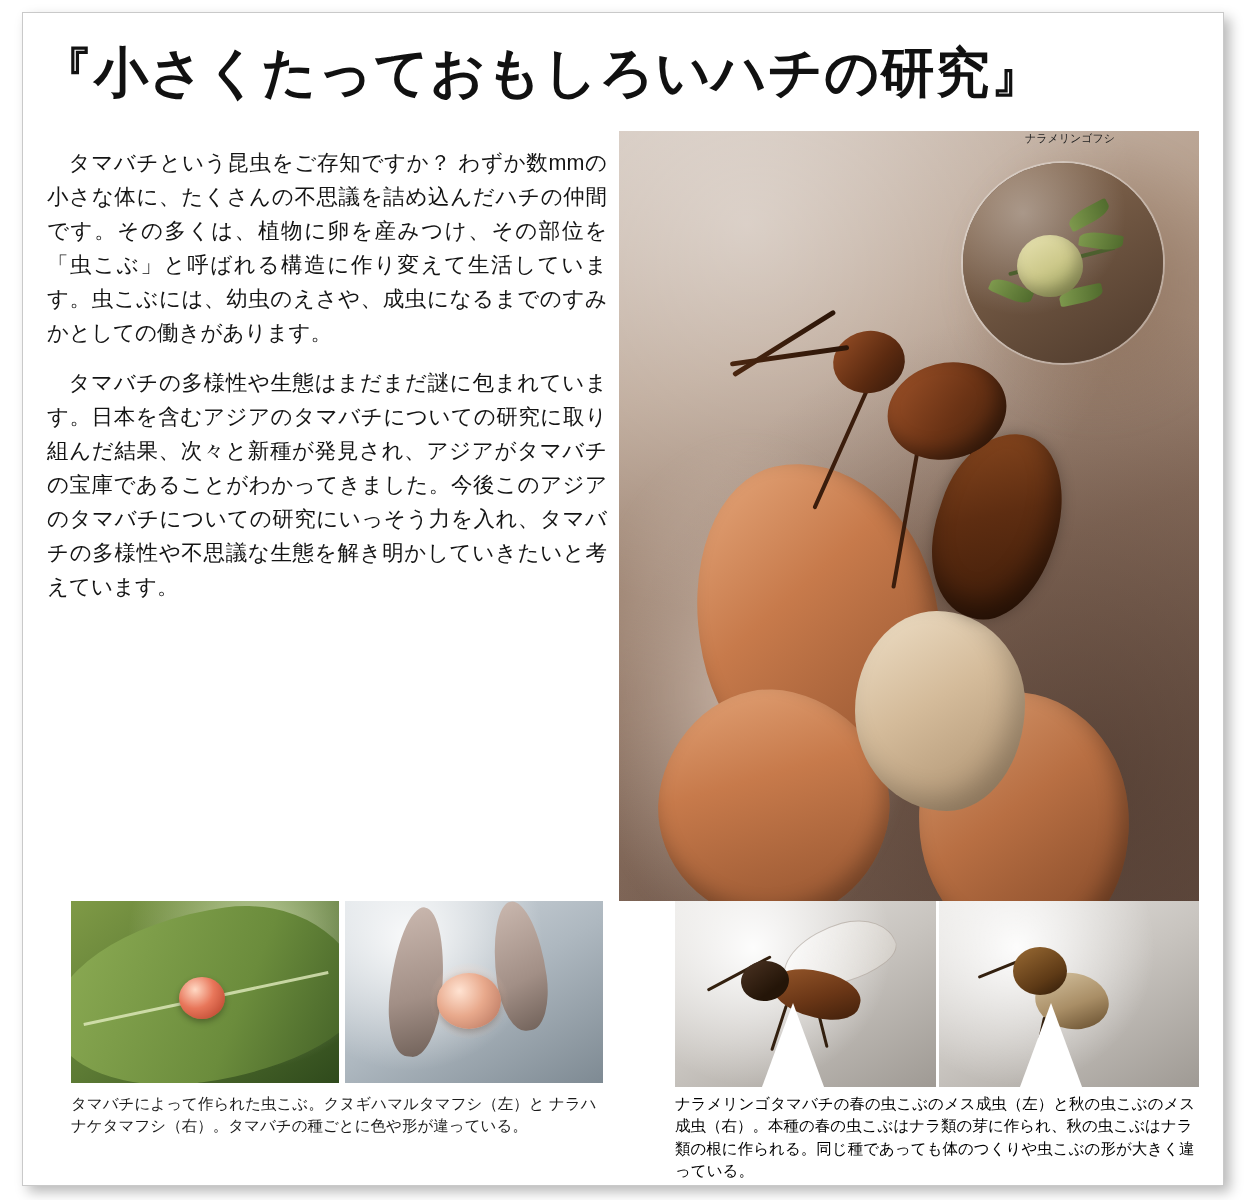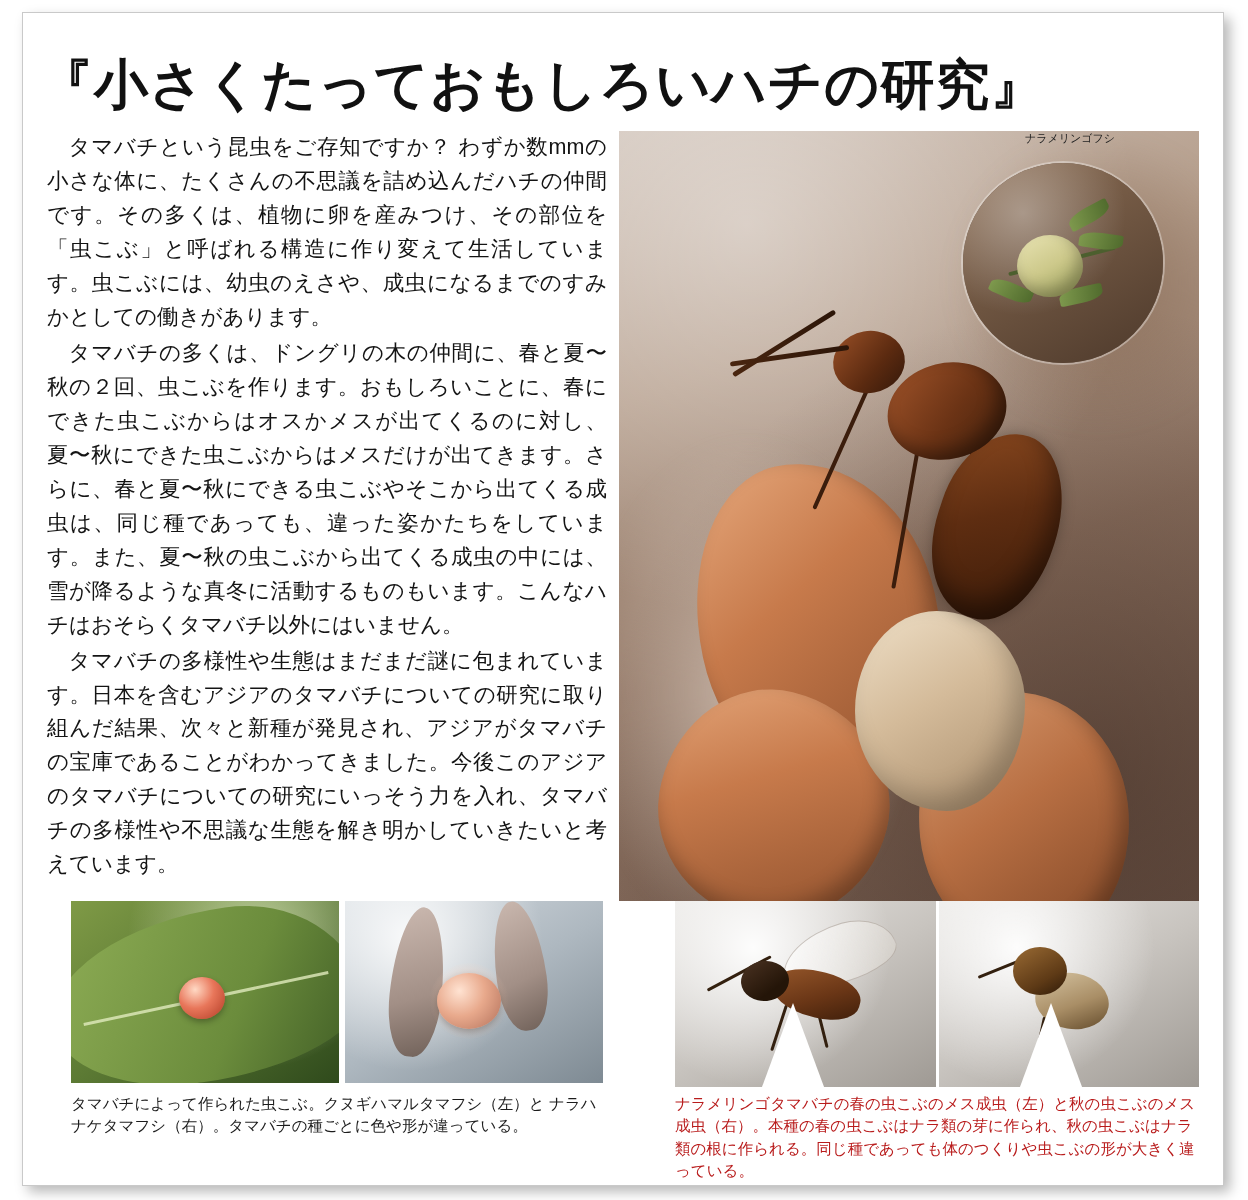--- a/index.html
+++ b/index.html
@@ -26,21 +26,21 @@
     background: #ffffff;
     border: 1px solid #c9c9c9;
     box-shadow: 6px 6px 12px rgba(0,0,0,0.28);
     overflow: hidden;
   }
 
   
   .title {
     position: absolute;
     left: 16px;
-    top: 40px;
+    top: 28px;
     width: 1000px;
     font-size: 54px;
     font-weight: bold;
     letter-spacing: 1px;
     color: #111111;
     line-height: 1.15;
     white-space: nowrap;
   }
 
   
@@ -48,21 +48,21 @@
     position: absolute;
     left: 24px;
     top: 118px;
     width: 560px;
     font-size: 21.5px;
     line-height: 1.58;
     color: #141414;
     text-align: justify;
   }
   .text-col p {
-    margin: 0 0 2px 0;
+    margin: 16px 0 2px 0;
     text-indent: 1em;
   }
 
   
   .main-photo {
     position: absolute;
     left: 596px;
     top: 118px;
     width: 580px;
     height: 770px;
@@ -385,34 +385,33 @@
     background: linear-gradient(150deg, #9a6b34 0%, #5e3a16 65%, #2e1a08 100%);
   }
 
   .caption-right {
     position: absolute;
     left: 652px;
     top: 1080px;
     width: 528px;
     font-size: 15.5px;
     line-height: 1.45;
-    color: #b91c1c;
+    color: #000000;
   }
 </style>
 </head>
 <body>
 
 <div class="page">
   <div class="sheet">
 
     <div class="title">『小さくたっておもしろいハチの研究』</div>
 
     <div class="text-col">
       <p>タマバチという昆虫をご存知ですか？ わずか数mmの小さな体に、たくさんの不思議を詰め込んだハチの仲間です。その多くは、植物に卵を産みつけ、その部位を「虫こぶ」と呼ばれる構造に作り変えて生活しています。虫こぶには、幼虫のえさや、成虫になるまでのすみかとしての働きがあります。</p>
-      <p>タマバチの多くは、ドングリの木の仲間に、春と夏〜秋の２回、虫こぶを作ります。おもしろいことに、春にできた虫こぶからはオスかメスが出てくるのに対し、夏〜秋にできた虫こぶからはメスだけが出てきます。さらに、春と夏〜秋にできる虫こぶやそこから出てくる成虫は、同じ種であっても、違った姿かたちをしています。また、夏〜秋の虫こぶから出てくる成虫の中には、雪が降るような真冬に活動するものもいます。こんなハチはおそらくタマバチ以外にはいません。</p>
       <p>タマバチの多様性や生態はまだまだ謎に包まれています。日本を含むアジアのタマバチについての研究に取り組んだ結果、次々と新種が発見され、アジアがタマバチの宝庫であることがわかってきました。今後このアジアのタマバチについての研究にいっそう力を入れ、タマバチの多様性や不思議な生態を解き明かしていきたいと考えています。</p>
     </div>
 
     <div class="main-photo">
       <div class="mp-bg"></div>
       <div class="mp-blur1"></div>
       <div class="mp-blur2"></div>
       <div class="bud b1"></div>
       <div class="bud b2"></div>
       <div class="bud b3"></div>

